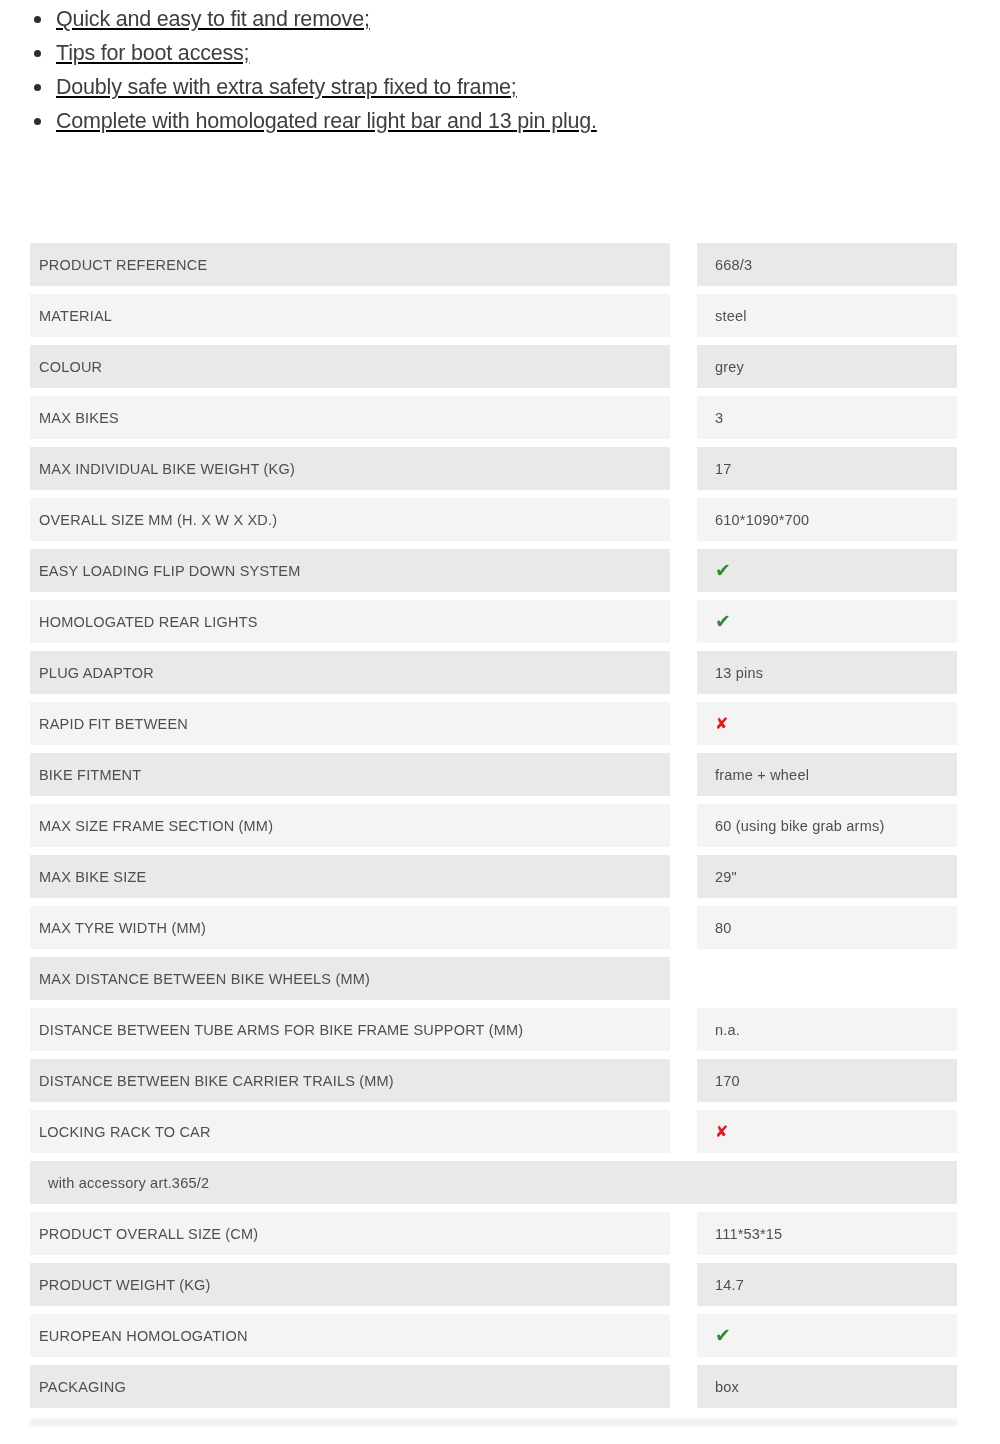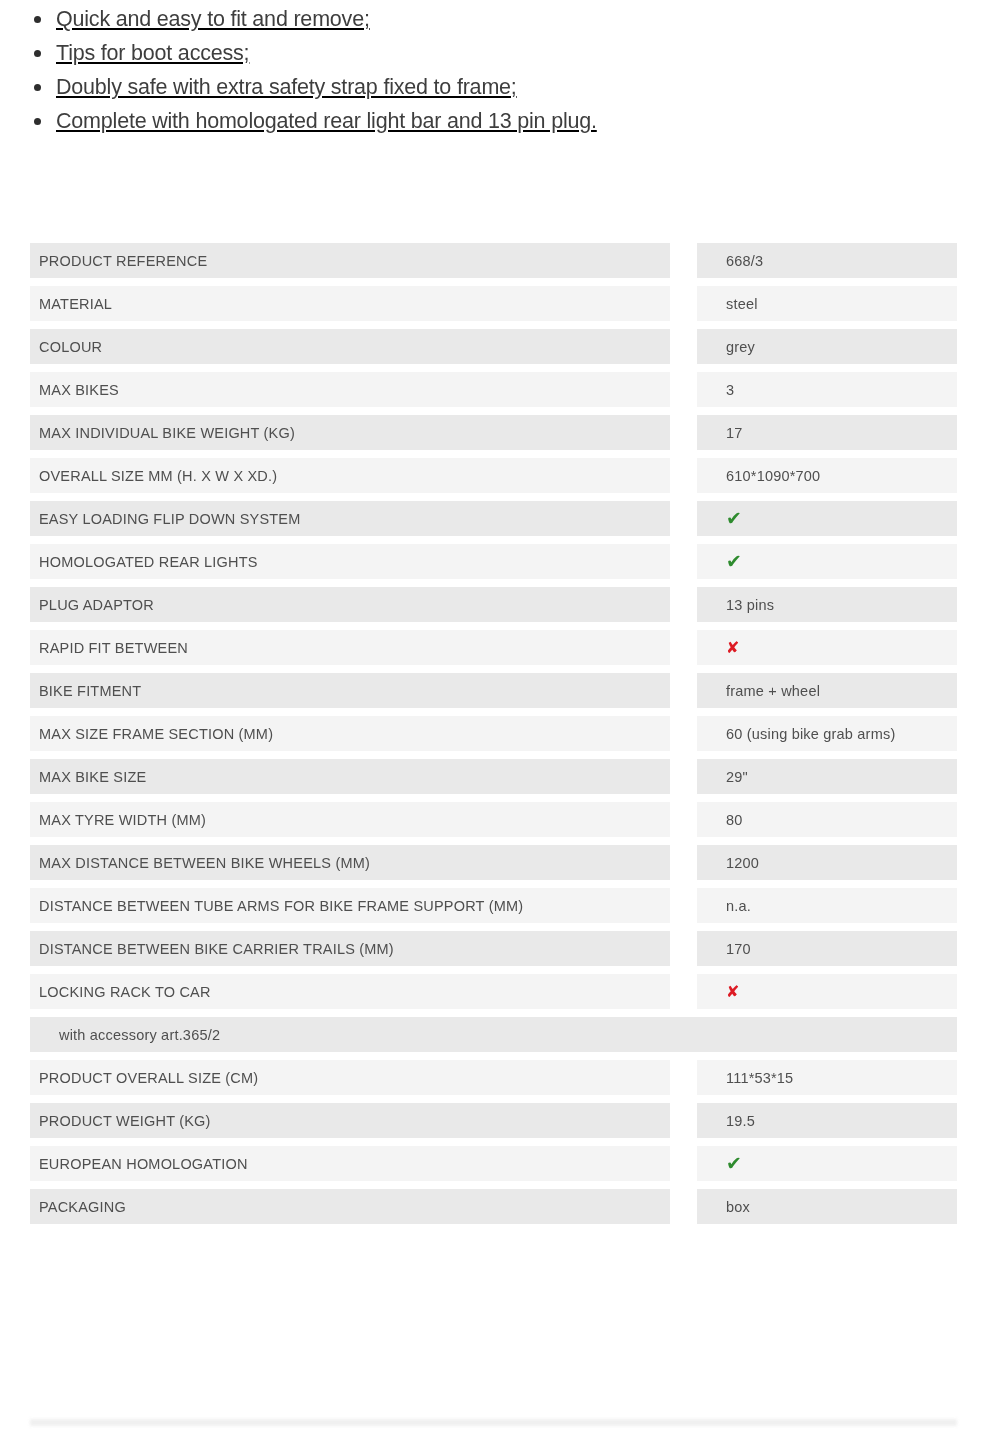--- a/index.html
+++ b/index.html
@@ -43,42 +43,42 @@
 
   
   .spec-table {
     position: absolute;
     top: 243px;
     left: 30px;
     width: 927px;
   }
   .row {
     display: flex;
-    height: 35px;
+    height: 43px;
     margin-bottom: 8px;
     border-radius: 11px;
   }
   .row:last-child { margin-bottom: 8px; }
   .cell {
     display: flex;
     align-items: center;
     box-sizing: border-box;
   }
   .cell.label {
     width: 640px;
     margin-right: 27px;
     padding-left: 9px;
     font-size: 14.5px;
     color: #4f4f4f;
     letter-spacing: 0.2px;
     white-space: nowrap;
   }
   .cell.value {
     flex: 1 1 auto;
-    padding-left: 29px;
+    padding-left: 18px;
     font-size: 14.5px;
     color: #4f4f4f;
     letter-spacing: 0.2px;
     white-space: nowrap;
   }
   .row.odd  .cell { background: var(--row-odd,  #e9e9e9); }
   .row.even .cell { background: var(--row-even, #f4f4f4); }
 
   .mark {
     font-family: "DejaVu Sans", sans-serif;
@@ -196,21 +196,20 @@
     <div class="cell value">29"</div>
   </div>
 
   <div class="row even">
     <div class="cell label">MAX TYRE WIDTH (MM)</div>
     <div class="cell value">80</div>
   </div>
 
   <div class="row odd">
     <div class="cell label">MAX DISTANCE BETWEEN BIKE WHEELS (MM)</div>
-    <div class="cell value">1200</div>
   </div>
 
   <div class="row even">
     <div class="cell label">DISTANCE BETWEEN TUBE ARMS FOR BIKE FRAME SUPPORT (MM)</div>
     <div class="cell value">n.a.</div>
   </div>
 
   <div class="row odd">
     <div class="cell label">DISTANCE BETWEEN BIKE CARRIER TRAILS (MM)</div>
     <div class="cell value">170</div>
@@ -227,21 +226,21 @@
     <div class="cell value">with accessory art.365/2</div>
   </div>
 
   <div class="row even">
     <div class="cell label">PRODUCT OVERALL SIZE (CM)</div>
     <div class="cell value">111*53*15</div>
   </div>
 
   <div class="row odd">
     <div class="cell label">PRODUCT WEIGHT (KG)</div>
-    <div class="cell value">19.5</div>
+    <div class="cell value">14.7</div>
   </div>
 
   <div class="row even">
     <div class="cell label">EUROPEAN HOMOLOGATION</div>
     <div class="cell value">
           <span class="mark check">✔</span>
         </div>
   </div>
 
   <div class="row odd">

